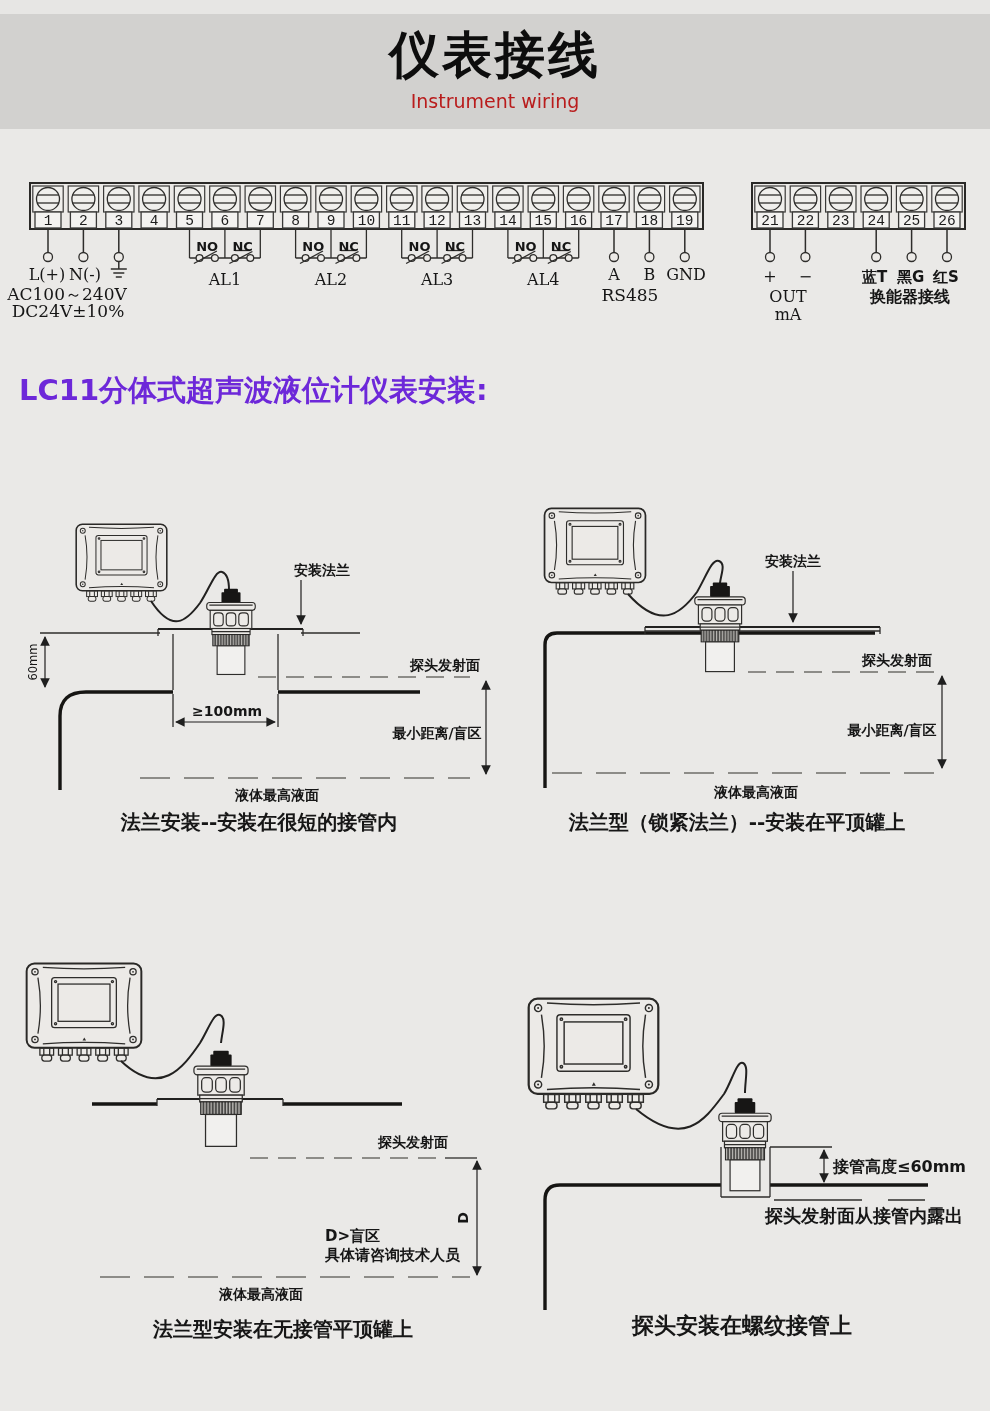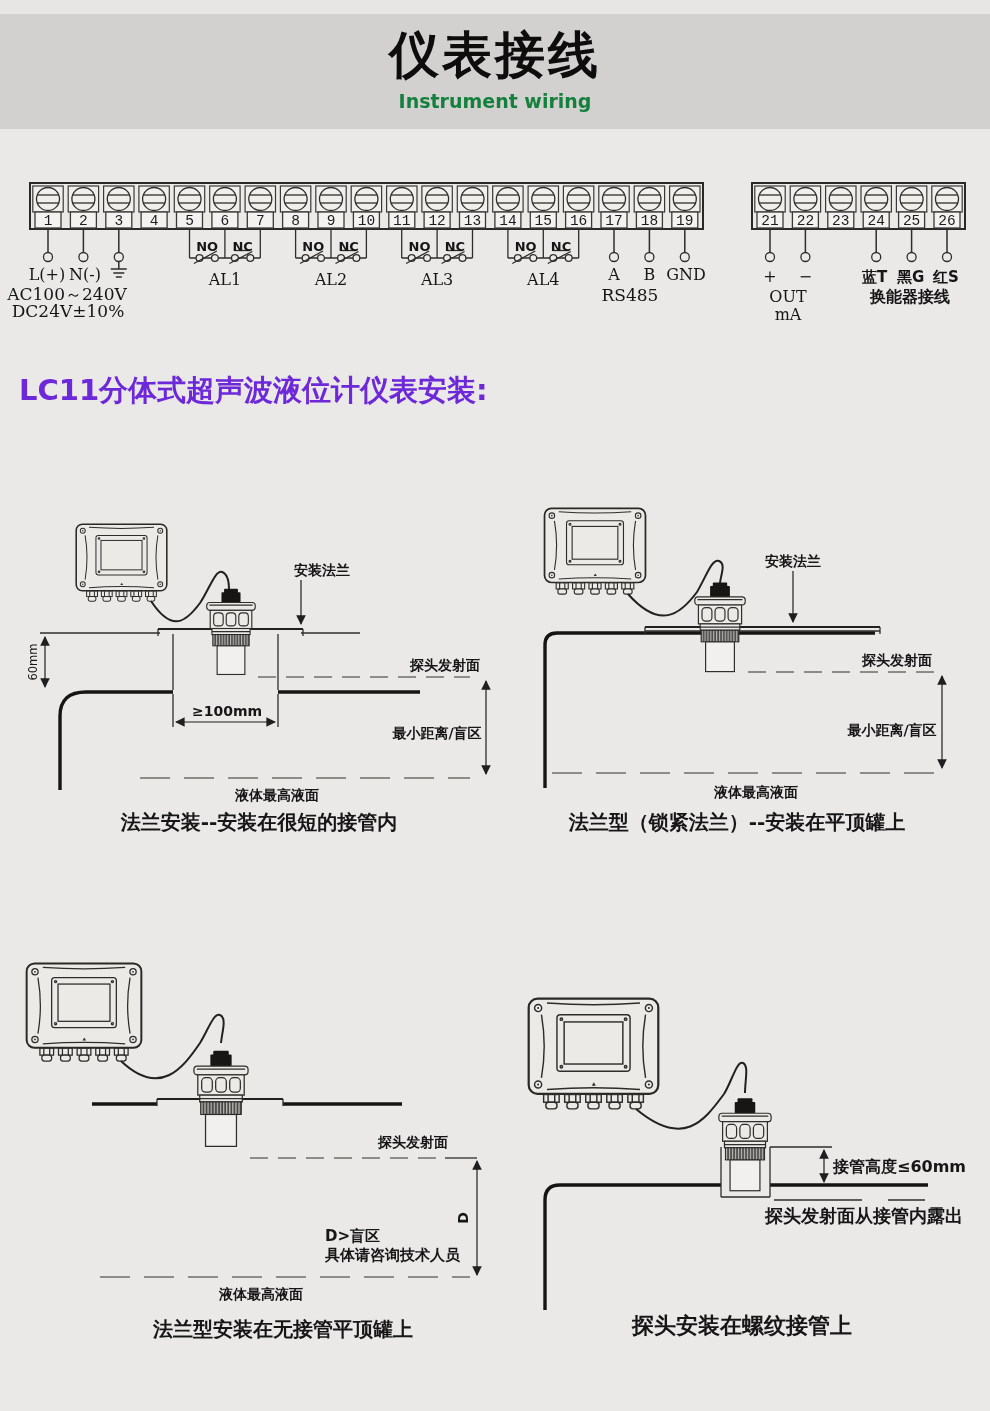--- a/index.html
+++ b/index.html
@@ -3,21 +3,21 @@
 <meta charset="utf-8">
 <style>
   html,body{margin:0;padding:0;background:#cfcfcf;}
   .page{position:relative;width:990px;height:1411px;background:#eae9e7;overflow:hidden;
         font-family:"DejaVu Sans",sans-serif;}
   .top-strip{position:absolute;top:0;left:0;width:990px;height:14px;background:#e7e6e4;}
   .header-band{position:absolute;top:14px;left:0;width:990px;height:115px;background:#d2d1cf;}
   .title{position:absolute;top:22px;left:0;width:990px;text-align:center;
          font-size:50px;font-weight:900;color:#0d0d0d;letter-spacing:3px;}
   .subtitle{position:absolute;top:90px;left:0;width:990px;text-align:center;
-            font-size:19px;font-weight:700;color:#15803d;}
+            font-size:19px;font-weight:400;color:#b91c1c;}
   .section-heading{position:absolute;top:371px;left:19px;font-size:29px;font-weight:bold;color:#6d28d9;}
   svg.drawing{position:absolute;top:0;left:0;pointer-events:none;}
   .ln{stroke:#2e2d2b;stroke-width:1.3;fill:none;}
   .lnf{stroke:#2e2d2b;stroke-width:1.3;fill:#eceae7;}
   .cellf{stroke:#3a3938;stroke-width:1.2;fill:#f0efec;}
   .numf{stroke:#3a3938;stroke-width:1.3;fill:#f3f2f0;}
   .blk{stroke:#2a2927;stroke-width:2;fill:#eceae7;}
   .thk{stroke:#161513;stroke-width:3.4;fill:none;stroke-linecap:butt;}
   .med{stroke:#222120;stroke-width:2;fill:none;}
   .dsh{stroke:#6f6d6a;stroke-width:1.5;fill:none;stroke-dasharray:30 14;}

